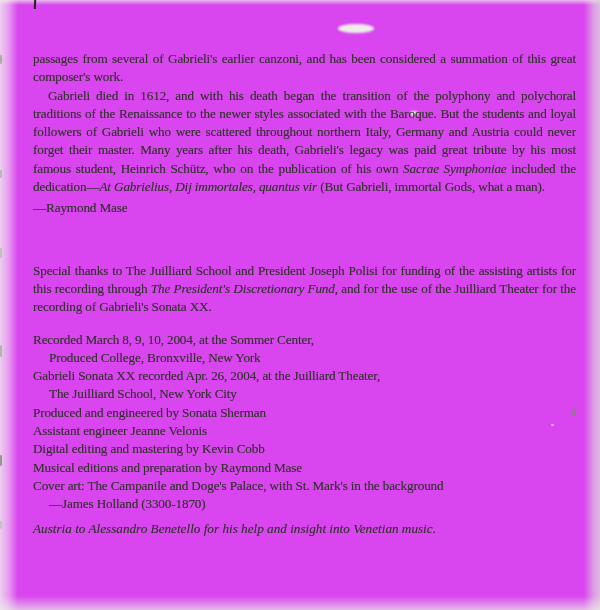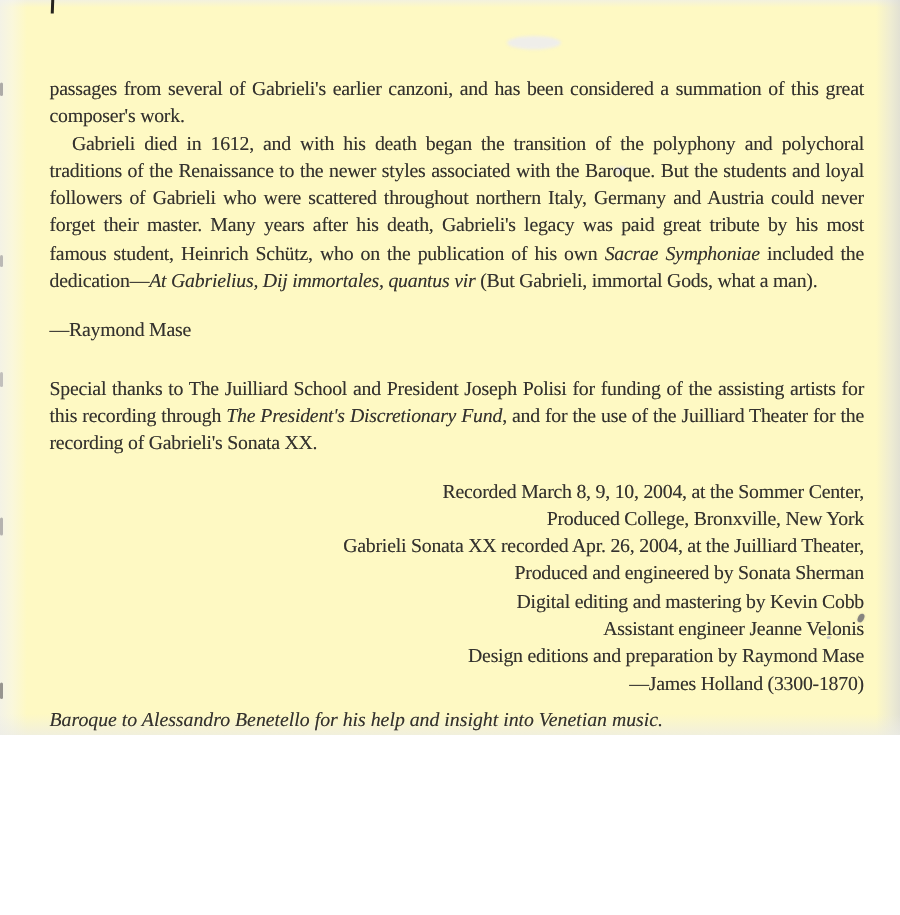--- a/index.html
+++ b/index.html
@@ -3,23 +3,23 @@
 <meta charset="utf-8">
 <style>
   html, body {
     margin: 0;
     padding: 0;
     background: #ffffff;
   }
   .page {
     position: relative;
     width: 600px;
-    height: 490px;
+    height: 610px;
     overflow: hidden;
-    background: #fef9c3;
+    background: #d946ef;
     font-family: "Liberation Serif", "DejaVu Serif", serif;
     font-size: 13.2px;
     line-height: 18.3px;
     color: #34322e;
     letter-spacing: -0.15px;
     text-shadow: 0 0 0.4px rgba(52,50,46,0.45);
   }
   
   .edge-right {
     position: absolute; top: 0; right: 0; width: 16px; height: 610px;
@@ -72,23 +72,23 @@
   .text-block {
     position: absolute;
     left: 33px;
     right: 24px;
     top: 50px;
   }
   p { margin: 0; }
   .justify { text-align: justify; }
   .indent { text-indent: 15px; }
   .it { font-style: italic; }
-  .attribution { margin-top: 15px; }
-  .thanks { margin-top: 20px; }
-  .credits { margin-top: 14px; text-align: right; }
+  .attribution { margin-top: 3px; }
+  .thanks { margin-top: 44px; }
+  .credits { margin-top: 14px; }
   .credit-line { white-space: nowrap; }
   .credit-line.cont { padding-left: 16px; }
   .final-note { margin-top: 6px; font-style: italic; letter-spacing: 0; }
 </style>
 </head>
 <body>
 
 <div class="page">
 
   <div class="edge-top"></div>
@@ -115,23 +115,25 @@
     <p class="justify indent"><span>Gabrieli died in 1612, and with his death began the transition of the polyphony and polychoral traditions of the Renaissance to the newer styles associated with the Baroque. But the students and loyal followers of Gabrieli who were scattered throughout northern Italy, Germany and Austria could never forget their master. Many years after his death, Gabrieli's legacy was paid great tribute by his most famous student, Heinrich Schütz, who on the publication of his own </span><span class="it">Sacrae Symphoniae</span><span> included the dedication—</span><span class="it">At Gabrielius, Dij immortales, quantus vir</span><span> (But Gabrieli, immortal Gods, what a man).</span></p>
 
     <p class="attribution">—Raymond Mase</p>
 
     <p class="justify thanks"><span>Special thanks to The Juilliard School and President Joseph Polisi for funding of the assisting artists for this recording through </span><span class="it">The President's Discretionary Fund</span><span>, and for the use of the Juilliard Theater for the recording of Gabrieli's Sonata XX.</span></p>
 
     <div class="credits">
         <div class="credit-line">Recorded March 8, 9, 10, 2004, at the Sommer Center,</div>
         <div class="credit-line cont">Produced College, Bronxville, New York</div>
         <div class="credit-line">Gabrieli Sonata XX recorded Apr. 26, 2004, at the Juilliard Theater,</div>
+        <div class="credit-line cont">The Juilliard School, New York City</div>
         <div class="credit-line">Produced and engineered by Sonata Sherman</div>
+        <div class="credit-line">Assistant engineer Jeanne Velonis</div>
         <div class="credit-line">Digital editing and mastering by Kevin Cobb</div>
-        <div class="credit-line">Assistant engineer Jeanne Velonis</div>
-        <div class="credit-line">Design editions and preparation by Raymond Mase</div>
+        <div class="credit-line">Musical editions and preparation by Raymond Mase</div>
+        <div class="credit-line">Cover art: The Campanile and Doge's Palace, with St. Mark's in the background</div>
         <div class="credit-line cont">—James Holland (3300-1870)</div>
       </div>
 
-    <p class="final-note">Baroque to Alessandro Benetello for his help and insight into Venetian music.</p>
+    <p class="final-note">Austria to Alessandro Benetello for his help and insight into Venetian music.</p>
 
   </div>
 </div>
 
 </body></html>

